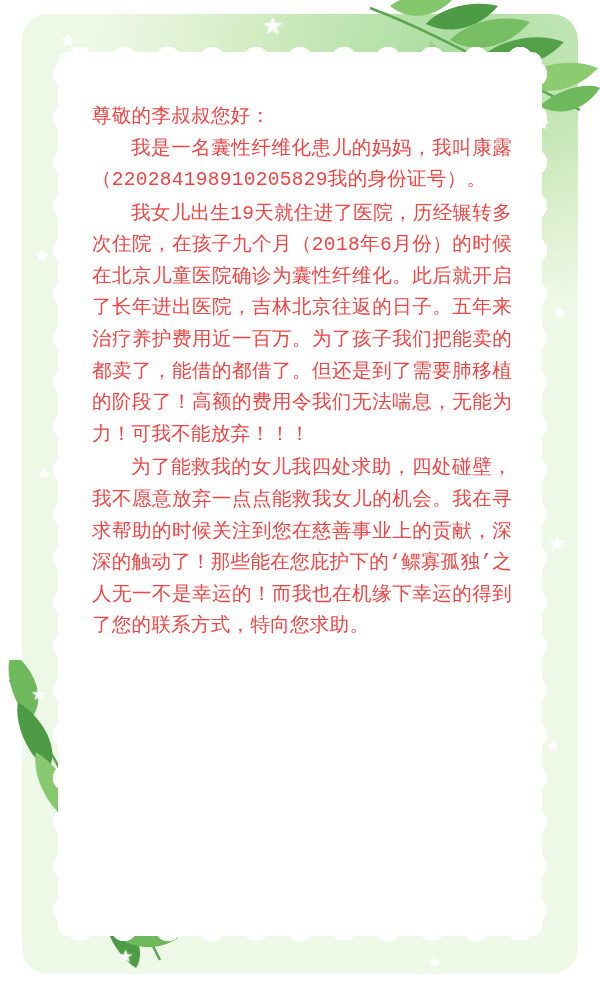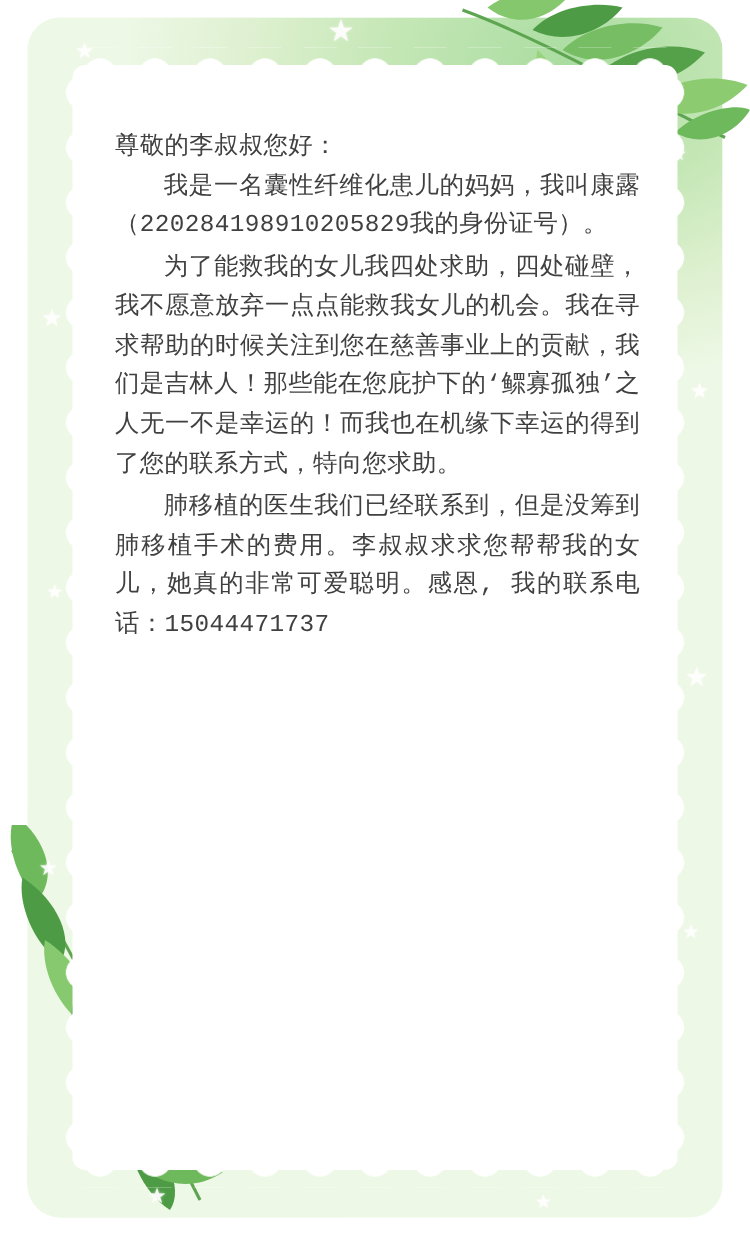--- a/index.html
+++ b/index.html
@@ -95,21 +95,21 @@
     position: absolute;
     pointer-events: none;
   }
 
   
   .letter {
     position: absolute;
     left: 92px;
     top: 100px;
     width: 420px;
-    color: #404040;
+    color: #ef4444;
     font-family: "DejaVu Sans", "Liberation Sans", sans-serif;
     font-size: 19.5px;
     line-height: 1.62;
     letter-spacing: 0.3px;
     text-align: justify;
     text-justify: inter-ideograph;
   }
   .letter p {
     margin: 0 0 2px 0;
   }
@@ -170,17 +170,17 @@
   <div class="star" style="left:37px; top:466px; font-size:15px;">★</div>
   <div class="star" style="left:548px; top:532px; font-size:21px;">★</div>
   <div class="star" style="left:31px; top:686px; font-size:17px;">★</div>
   <div class="star" style="left:546px; top:738px; font-size:15px;">★</div>
   <div class="star" style="left:118px; top:948px; font-size:17px;">★</div>
   <div class="star" style="left:428px; top:954px; font-size:15px;">★</div>
 
   <div class="letter">
     <p class="salutation">尊敬的李叔叔您好：</p>
     <p class="indent">我是一名囊性纤维化患儿的妈妈，我叫康露（220284198910205829我的身份证号）。</p>
-    <p class="indent">为了能救我的女儿我四处求助，四处碰壁，我不愿意放弃一点点能救我女儿的机会。我在寻求帮助的时候关注到您在慈善事业上的贡献，我们是吉林人！那些能在您庇护下的‘鳏寡孤独’之人无一不是幸运的！而我也在机缘下幸运的得到了您的联系方式，特向您求助。</p>
-    <p class="indent">肺移植的医生我们已经联系到，但是没筹到肺移植手术的费用。李叔叔求求您帮帮我的女儿，她真的非常可爱聪明。感恩, 我的联系电话：15044471737</p>
+    <p class="indent">我女儿出生19天就住进了医院，历经辗转多次住院，在孩子九个月（2018年6月份）的时候在北京儿童医院确诊为囊性纤维化。此后就开启了长年进出医院，吉林北京往返的日子。五年来治疗养护费用近一百万。为了孩子我们把能卖的都卖了，能借的都借了。但还是到了需要肺移植的阶段了！高额的费用令我们无法喘息，无能为力！可我不能放弃！！！</p>
+    <p class="indent">为了能救我的女儿我四处求助，四处碰壁，我不愿意放弃一点点能救我女儿的机会。我在寻求帮助的时候关注到您在慈善事业上的贡献，深深的触动了！那些能在您庇护下的‘鳏寡孤独’之人无一不是幸运的！而我也在机缘下幸运的得到了您的联系方式，特向您求助。</p>
   </div>
 
 </div>
 
 </body></html>

